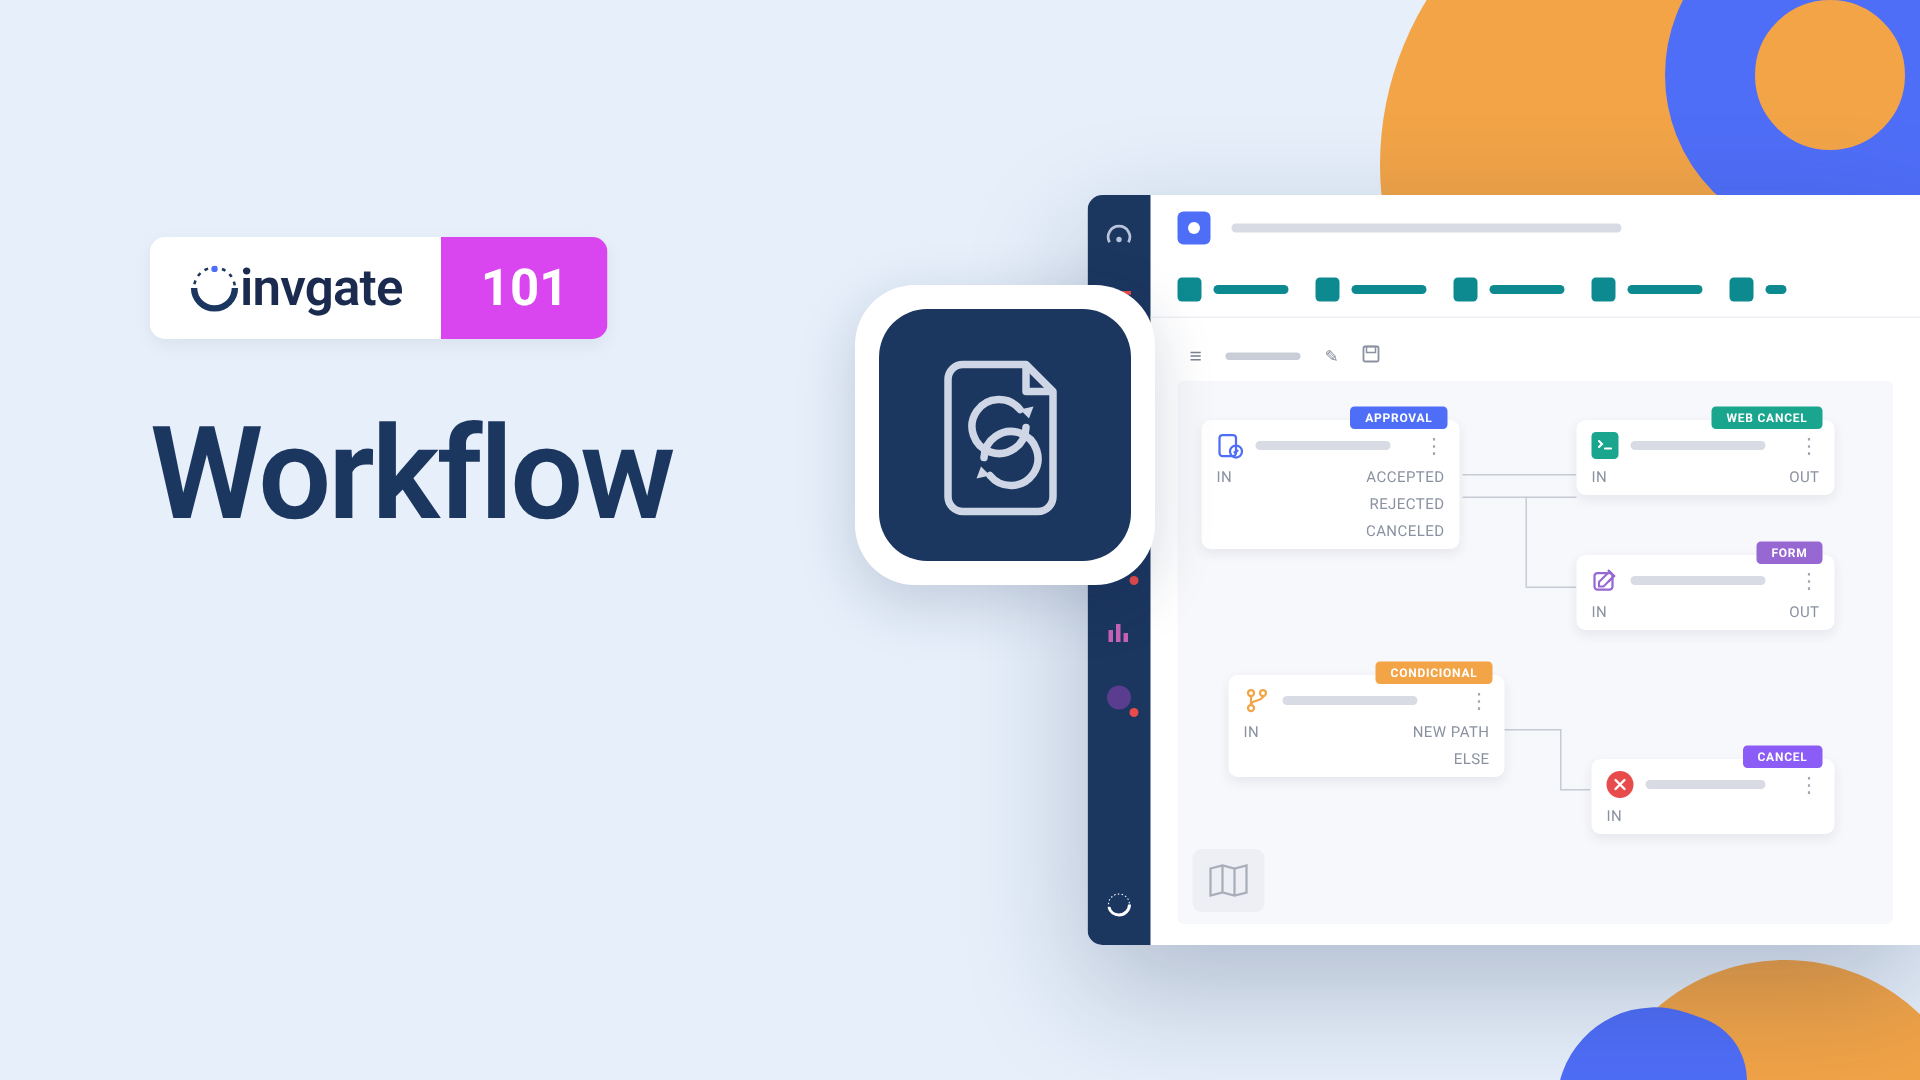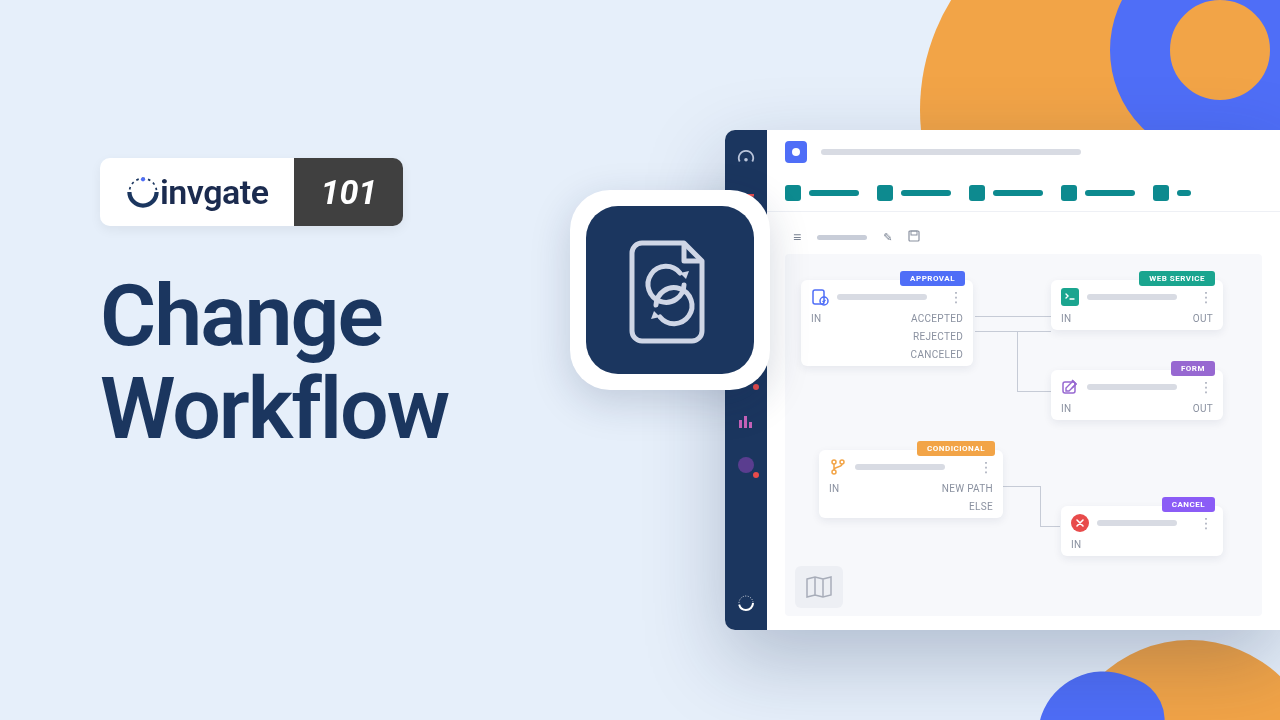--- a/index.html
+++ b/index.html
@@ -72,28 +72,27 @@
   display: flex;
   align-items: center;
 }
 .brand-name {
   font-size: 34px;
   font-weight: 600;
   color: #1b2b4f;
   letter-spacing: -0.5px;
 }
 .brand-right {
-  background: #404040;
+  background: #d946ef;
   color: #fff;
   padding: 14px 26px;
   font-size: 34px;
   font-weight: 700;
   display: flex;
   align-items: center;
-  font-style: italic;
 }
 .brand-logo-icon {
   width: 34px;
   height: 34px;
 }
 
 
 .main-title {
   position: absolute;
   left: 100px;
@@ -356,21 +355,20 @@
       <circle cx="20" cy="20" r="16" fill="none" stroke="#1b365f" stroke-width="5" stroke-dasharray="50 100"></circle>
       <circle cx="20" cy="20" r="16" fill="none" stroke="#1b365f" stroke-width="2" stroke-dasharray="3 4" transform="rotate(140 20 20)"></circle>
       <circle cx="20" cy="5" r="2.5" fill="#4f6ef7"></circle>
     </svg>
     <span class="brand-name">invgate</span>
   </div>
   <div class="brand-right">101</div>
 </div>
 
 <div class="main-title">
-  <div>Change</div>
   <div>Workflow</div>
 </div>
 
 <div class="doc-icon-wrapper">
   <div class="doc-icon-inner">
     <svg width="96" height="110" viewBox="0 0 96 110">
       <path d="M20 8 h42 l18 18 v70 a10 10 0 0 1 -10 10 h-50 a10 10 0 0 1 -10 -10 v-78 a10 10 0 0 1 10 -10 z" fill="none" stroke="#cfd6e6" stroke-width="5" stroke-linejoin="round"></path>
       <path d="M62 8 v18 h18" fill="none" stroke="#cfd6e6" stroke-width="5" stroke-linejoin="round"></path>
       <path d="M34 70 a18 18 0 1 1 4 12" fill="none" stroke="#cfd6e6" stroke-width="5" stroke-linecap="round"></path>
       <path d="M62 50 a18 18 0 1 1 -4 -12" fill="none" stroke="#cfd6e6" stroke-width="5" stroke-linecap="round"></path>
@@ -535,21 +533,21 @@
             <span>IN</span>
             <span class="wf-port-right">NEW PATH</span>
           </div>
         <div class="wf-port-row">
             <span></span>
             <span class="wf-port-right">ELSE</span>
           </div>
       </div>
 
       <div class="wf-node" style="left:266px;top:26px;width:172px;">
-        <div class="wf-tag" style="background:#1aa58f">WEB SERVICE</div>
+        <div class="wf-tag" style="background:#1aa58f">WEB CANCEL</div>
         <div class="wf-header">
           <div class="wf-icon" style="background:#1aa58f;">
             <svg width="12" height="12" viewBox="0 0 12 12">
                 <path d="M2 3l2 2-2 2M6 8h4" stroke="#fff" stroke-width="1.4" fill="none" stroke-linecap="round"></path>
               </svg>
           </div>
           <div class="wf-line" style="width:90px"></div>
           <div class="wf-dots">⋮</div>
         </div>
         <div class="wf-port-row">

